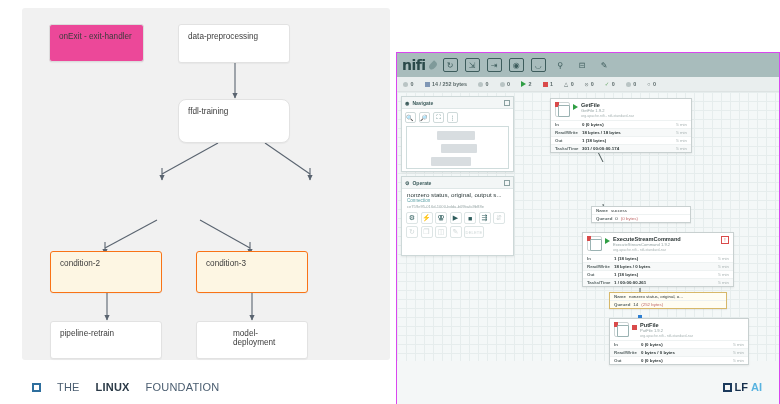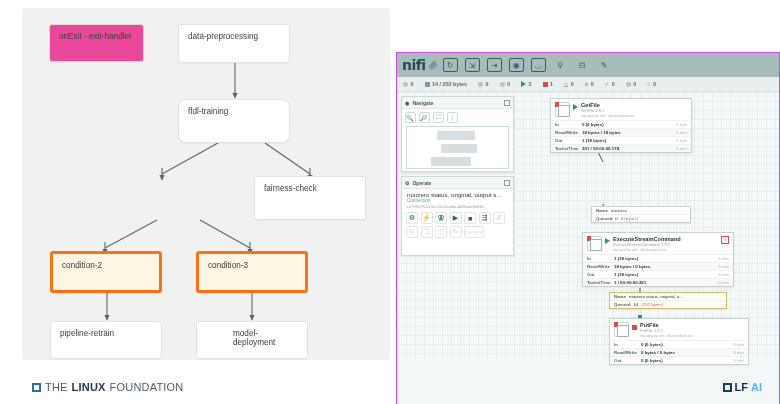--- a/index.html
+++ b/index.html
@@ -16,21 +16,21 @@
   #dag-panel{
     position:absolute; left:22px; top:8px; width:368px; height:352px;
     background:#f1f1f1; border-radius:3px;
   }
   .node{
     position:absolute; background:#ffffff; border:1px solid #e2e2e2;
     border-radius:3px; color:#3c3c3c; font-size:8.2px;
     padding:7px 9px; box-shadow:0 1px 1px rgba(0,0,0,.04);
   }
   .node.ghost{ background:#ec4899; border:1px solid #dcdcdc; }
-  .node.cond{ background:#fdf6e3; border:3px solid #f97316; }
+  .node.cond{ background:#fdf6e3; border:1px solid #f97316; }
 
   svg#dag-edges{ position:absolute; left:0; top:0; width:368px; height:352px; }
 
   
   #nifi{
     position:absolute; left:396px; top:52px; width:384px; height:381px;
     background:#f4f7f7; overflow:hidden;
     border:1px solid #d946ef;
   }
   #nifi-toolbar{
@@ -138,21 +138,21 @@
   .crow .ck{ color:#5a6666; font-weight:bold; }
   .crow .cv{ color:#2b3535; }
   .crow .cv2{ color:#c06a6a; }
   .handle{ position:absolute; width:4px;height:4px;background:#2d7fd3; }
 
   svg#nifi-edges{ position:absolute; left:0; top:0; width:384px; height:269px; }
 
   
   #lf-logo{
     position:absolute; left:32px; top:381px;
-    display:flex; align-items:center; gap:4px;
+    display:flex; align-items:center; gap:16px;
     font-size:11px; color:#4a5d70; letter-spacing:.2px;
     font-family:"Liberation Sans", sans-serif;
   }
   #lf-logo .mark{ width:9px;height:9px;border:2px solid #2f6f9e; }
   #lf-logo .b{ font-weight:bold; color:#2b3a47; }
   #lfai-logo{
     position:absolute; right:18px; top:381px;
     display:flex; align-items:center; gap:3px; font-size:11px; font-weight:bold;
   }
   #lfai-logo .mark2{ width:9px;height:9px;border:2px solid #1b3a5c; }
@@ -196,23 +196,20 @@
 
   <div class="node" style="left:156px; top:16px; width:112px; height:39px;">
     <span>data-preprocessing</span>
   </div>
 
   <div class="node" style="left:156px; top:91px; width:112px; height:44px;border-radius:8px;">
     <span>ffdl-training</span>
   </div>
 
 
-  <div class="node" style="left:232px; top:168px; width:112px; height:44px;">
-    <span>fairness-check</span>
-  </div>
 
   <div class="node cond" style="left:28px; top:243px; width:112px; height:42px;">
     <span>condition-2</span>
   </div>
 
   <div class="node cond" style="left:174px; top:243px; width:112px; height:42px;">
     <span>condition-3</span>
   </div>
 
   <div class="node" style="left:28px; top:313px; width:112px; height:38px;">

